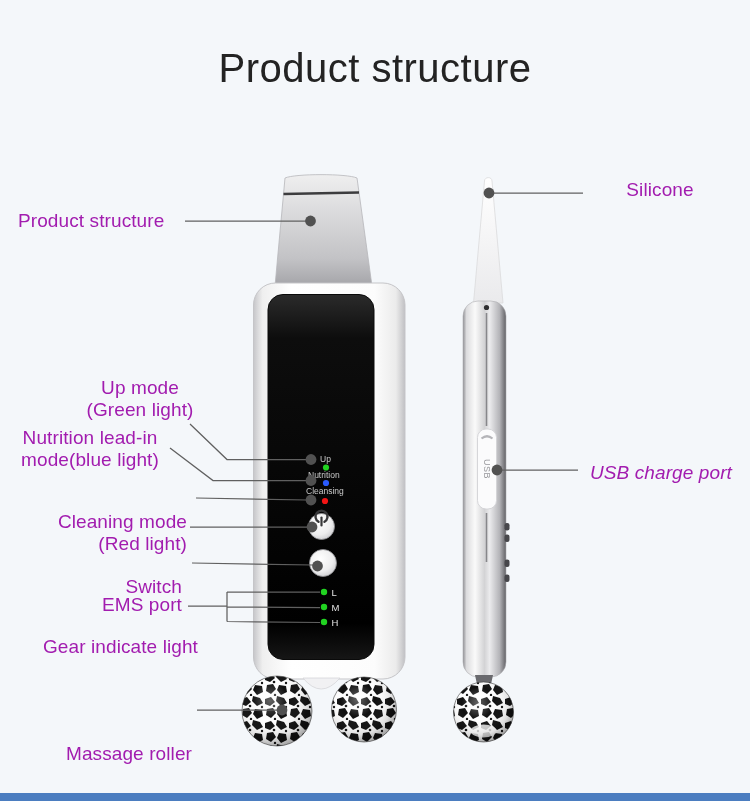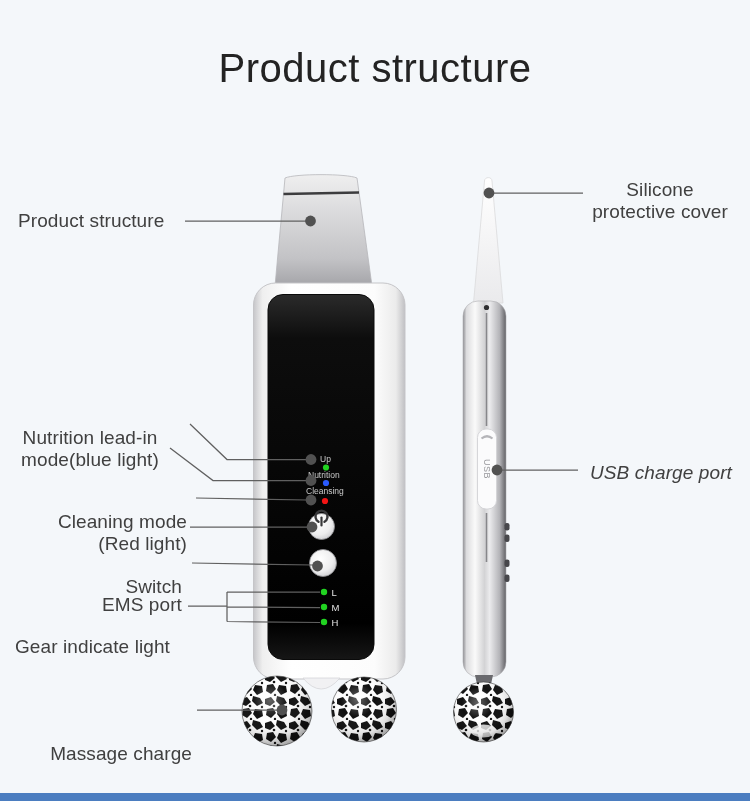--- a/index.html
+++ b/index.html
@@ -8,21 +8,21 @@
     background:#f4f7fa; overflow:hidden;
     font-family:"Liberation Sans", sans-serif;
   }
   .title {
     position:absolute; top:46px; left:0; width:100%;
     text-align:center; font-size:40px; font-weight:500;
     color:#232323; letter-spacing:0.5px;
   }
   .lbl {
     position:absolute; font-size:19px; line-height:21.5px;
-    color:#404040; letter-spacing:0.1px; white-space:nowrap;
+    color:#a21caf; letter-spacing:0.1px; white-space:nowrap;
   }
   .lbl span { display:block; }
   .c { text-align:center; }
   .r { text-align:right;margin-top:40px; }
   svg.scene { position:absolute; left:0; top:0; }
   .panel-text { font-size:8.5px; fill:#c9c9c9; }
   .gear-text { font-size:9.5px; fill:#e2e2e2; }
   .usb-text { font-size:9px; fill:#97979b; letter-spacing:0.5px; }
   .accent-bar {
     position:absolute; left:0; bottom:0; width:750px; height:8px;
@@ -189,48 +189,51 @@
       <circle cx="497" cy="470" r="5.4"></circle>
     </g>
   </svg>
 
   <div class="lbl" style="left:18px; top:210px;">
     <span>Product structure</span>
   </div>
 
   <div class="lbl c" style="left:580px; top:179px; width:160px;">
     <span>Silicone</span>
-    <span>protective cover</span>
-  </div>
-
+  </div>
+
+  <div class="lbl c" style="left:60px; top:377px; width:160px;">
+    <span>Up mode</span>
+    <span>(Green light)</span>
+  </div>
 
   <div class="lbl c" style="left:10px; top:427px; width:160px;">
     <span>Nutrition lead-in</span>
     <span>mode(blue light)</span>
   </div>
 
   <div class="lbl r" style="right:563px; top:471px;">
     <span>Cleaning mode</span>
     <span>(Red light)</span>
   </div>
 
   <div class="lbl r" style="right:568px; top:536px;">
     <span>Switch</span>
   </div>
 
   <div class="lbl r" style="right:568px; top:554px;">
     <span>EMS port</span>
   </div>
 
-  <div class="lbl r" style="right:580px; top:596px;">
+  <div class="lbl r" style="right:552px; top:596px;">
     <span>Gear indicate light</span>
   </div>
 
   <div class="lbl r" style="right:558px; top:703px;">
-    <span>Massage charge</span>
+    <span>Massage roller</span>
   </div>
 
   <div class="lbl" style="left:590px; top:462px;font-style:italic;">
     <span>USB charge port</span>
   </div>
 
   <div class="accent-bar"></div>
 </div>
 
 </body></html>

